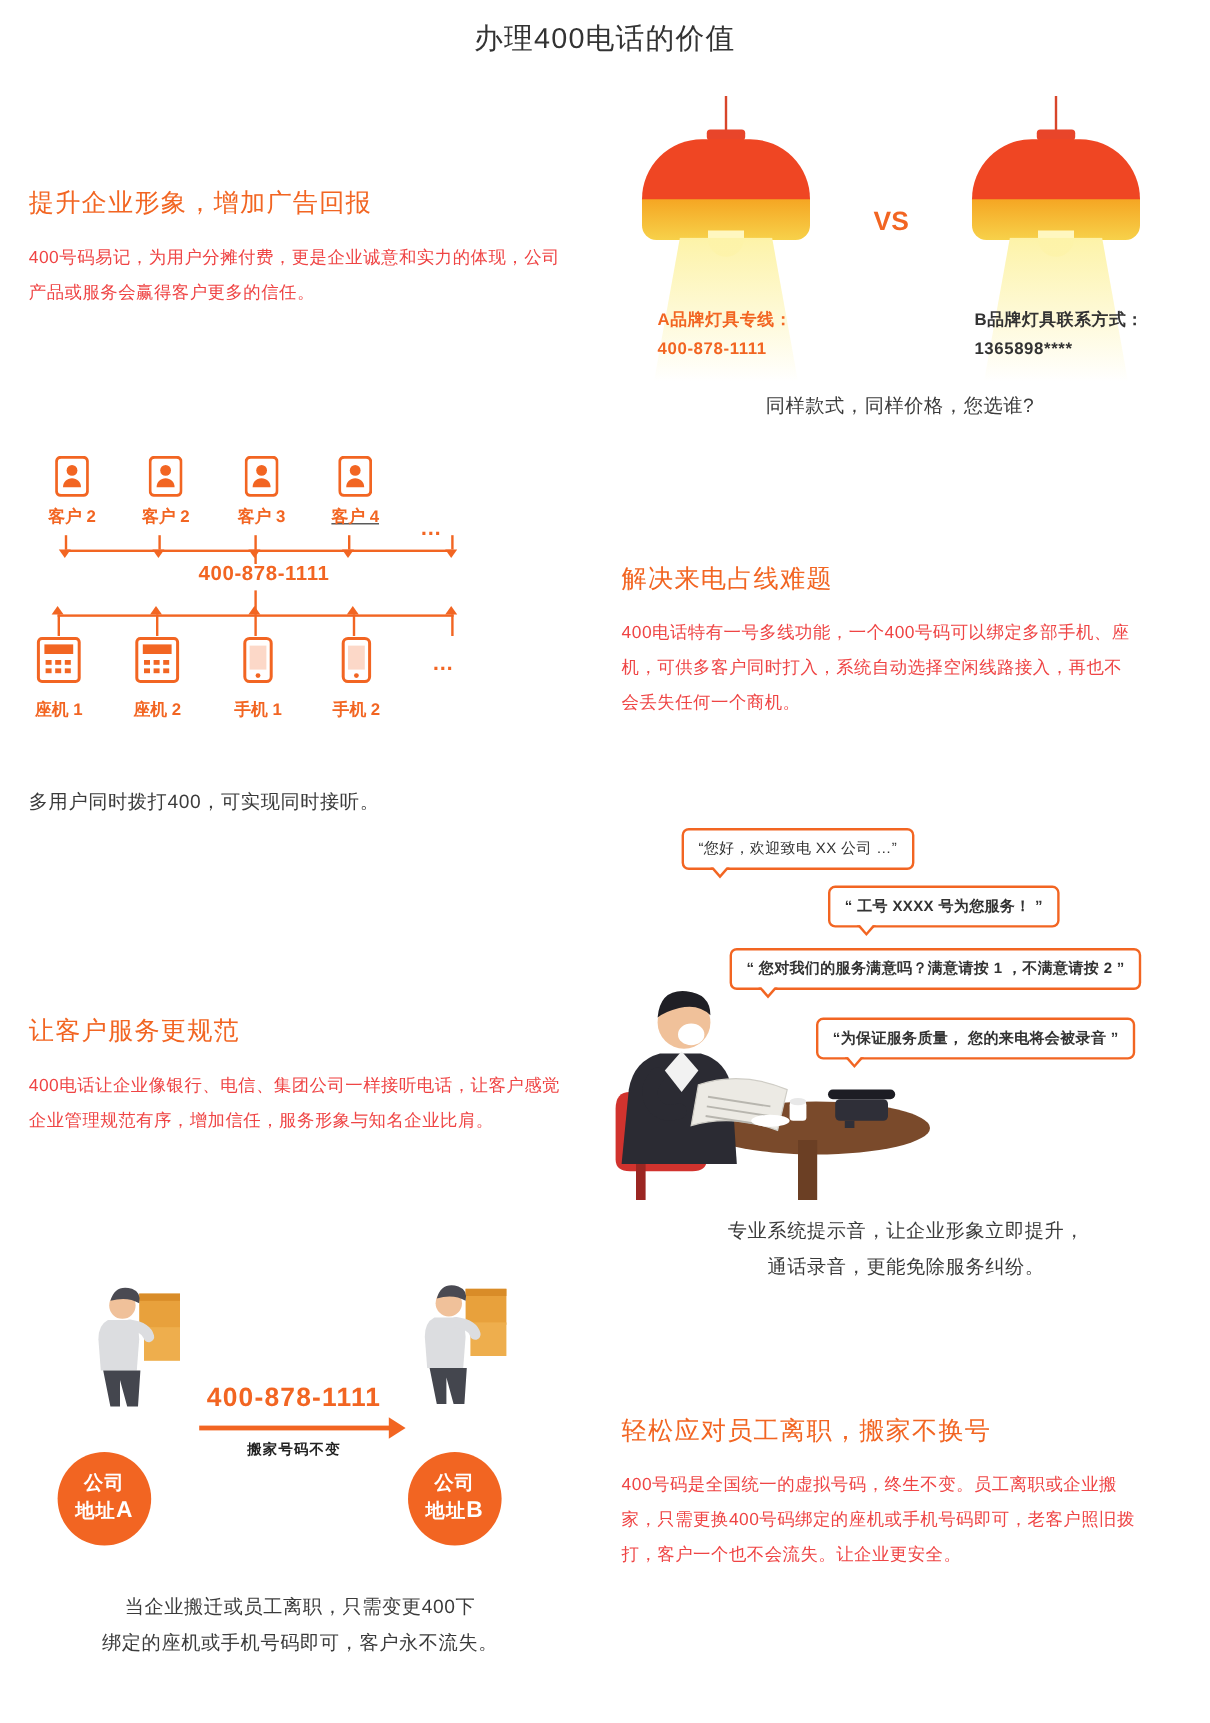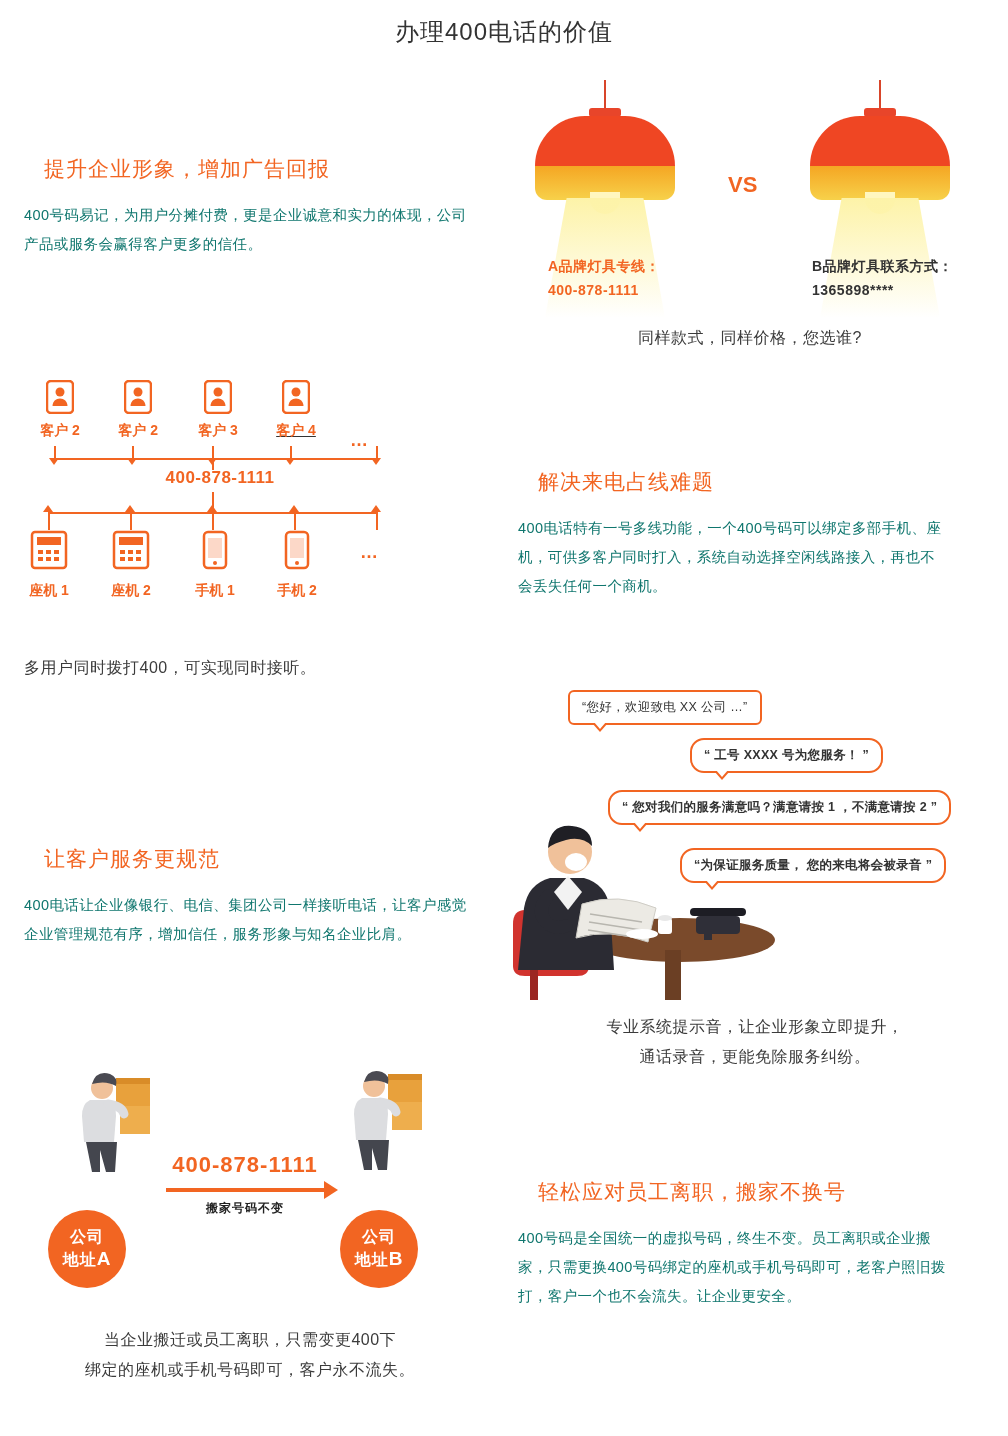--- a/index.html
+++ b/index.html
@@ -25,25 +25,24 @@
     color: #333333;
     letter-spacing: 1px;
   }
 
   
   .sec-head {
     color: #F26522;
     font-size: 21px;
     letter-spacing: 1px;
     margin-bottom: 18px;
-    margin-left: 20px;
   }
   .sec-body {
     font-size: 14.5px;
-    color: #0f766e;
+    color: #ef4444;
     line-height: 2.0;
     letter-spacing: 0.4px;
   }
 
   
   #block1 { position: absolute; left: 24px; top: 155px; width: 450px; }
 
   
   #lamps { position: absolute; left: 500px; top: 80px; width: 500px; height: 290px; }
   .lamp { position: absolute; width: 190px; }
@@ -115,21 +114,21 @@
   
   #block2 { position: absolute; left: 518px; top: 468px; width: 430px; }
 
   
   #bubbles { position: absolute; left: 560px; top: 680px; width: 440px; height: 240px; }
   .bubble {
     position: absolute; border: 2px solid #F26522; border-radius: 6px;
     background: #ffffff; color: #333333; font-size: 12.5px; padding: 7px 12px;
     white-space: nowrap; letter-spacing: 0.3px;
   }
-  .bubble.bold { font-weight: bold; border-radius: 14px; }
+  .bubble.bold { font-weight: bold; }
   .bubble::after {
     content: ""; position: absolute; left: 22px; bottom: -9px;
     width: 0; height: 0; border-left: 8px solid transparent;
     border-right: 8px solid transparent; border-top: 9px solid #F26522;
   }
   .bubble::before {
     content: ""; position: absolute; left: 24px; bottom: -6px; z-index: 2;
     width: 0; height: 0; border-left: 6px solid transparent;
     border-right: 6px solid transparent; border-top: 7px solid #ffffff;
   }

